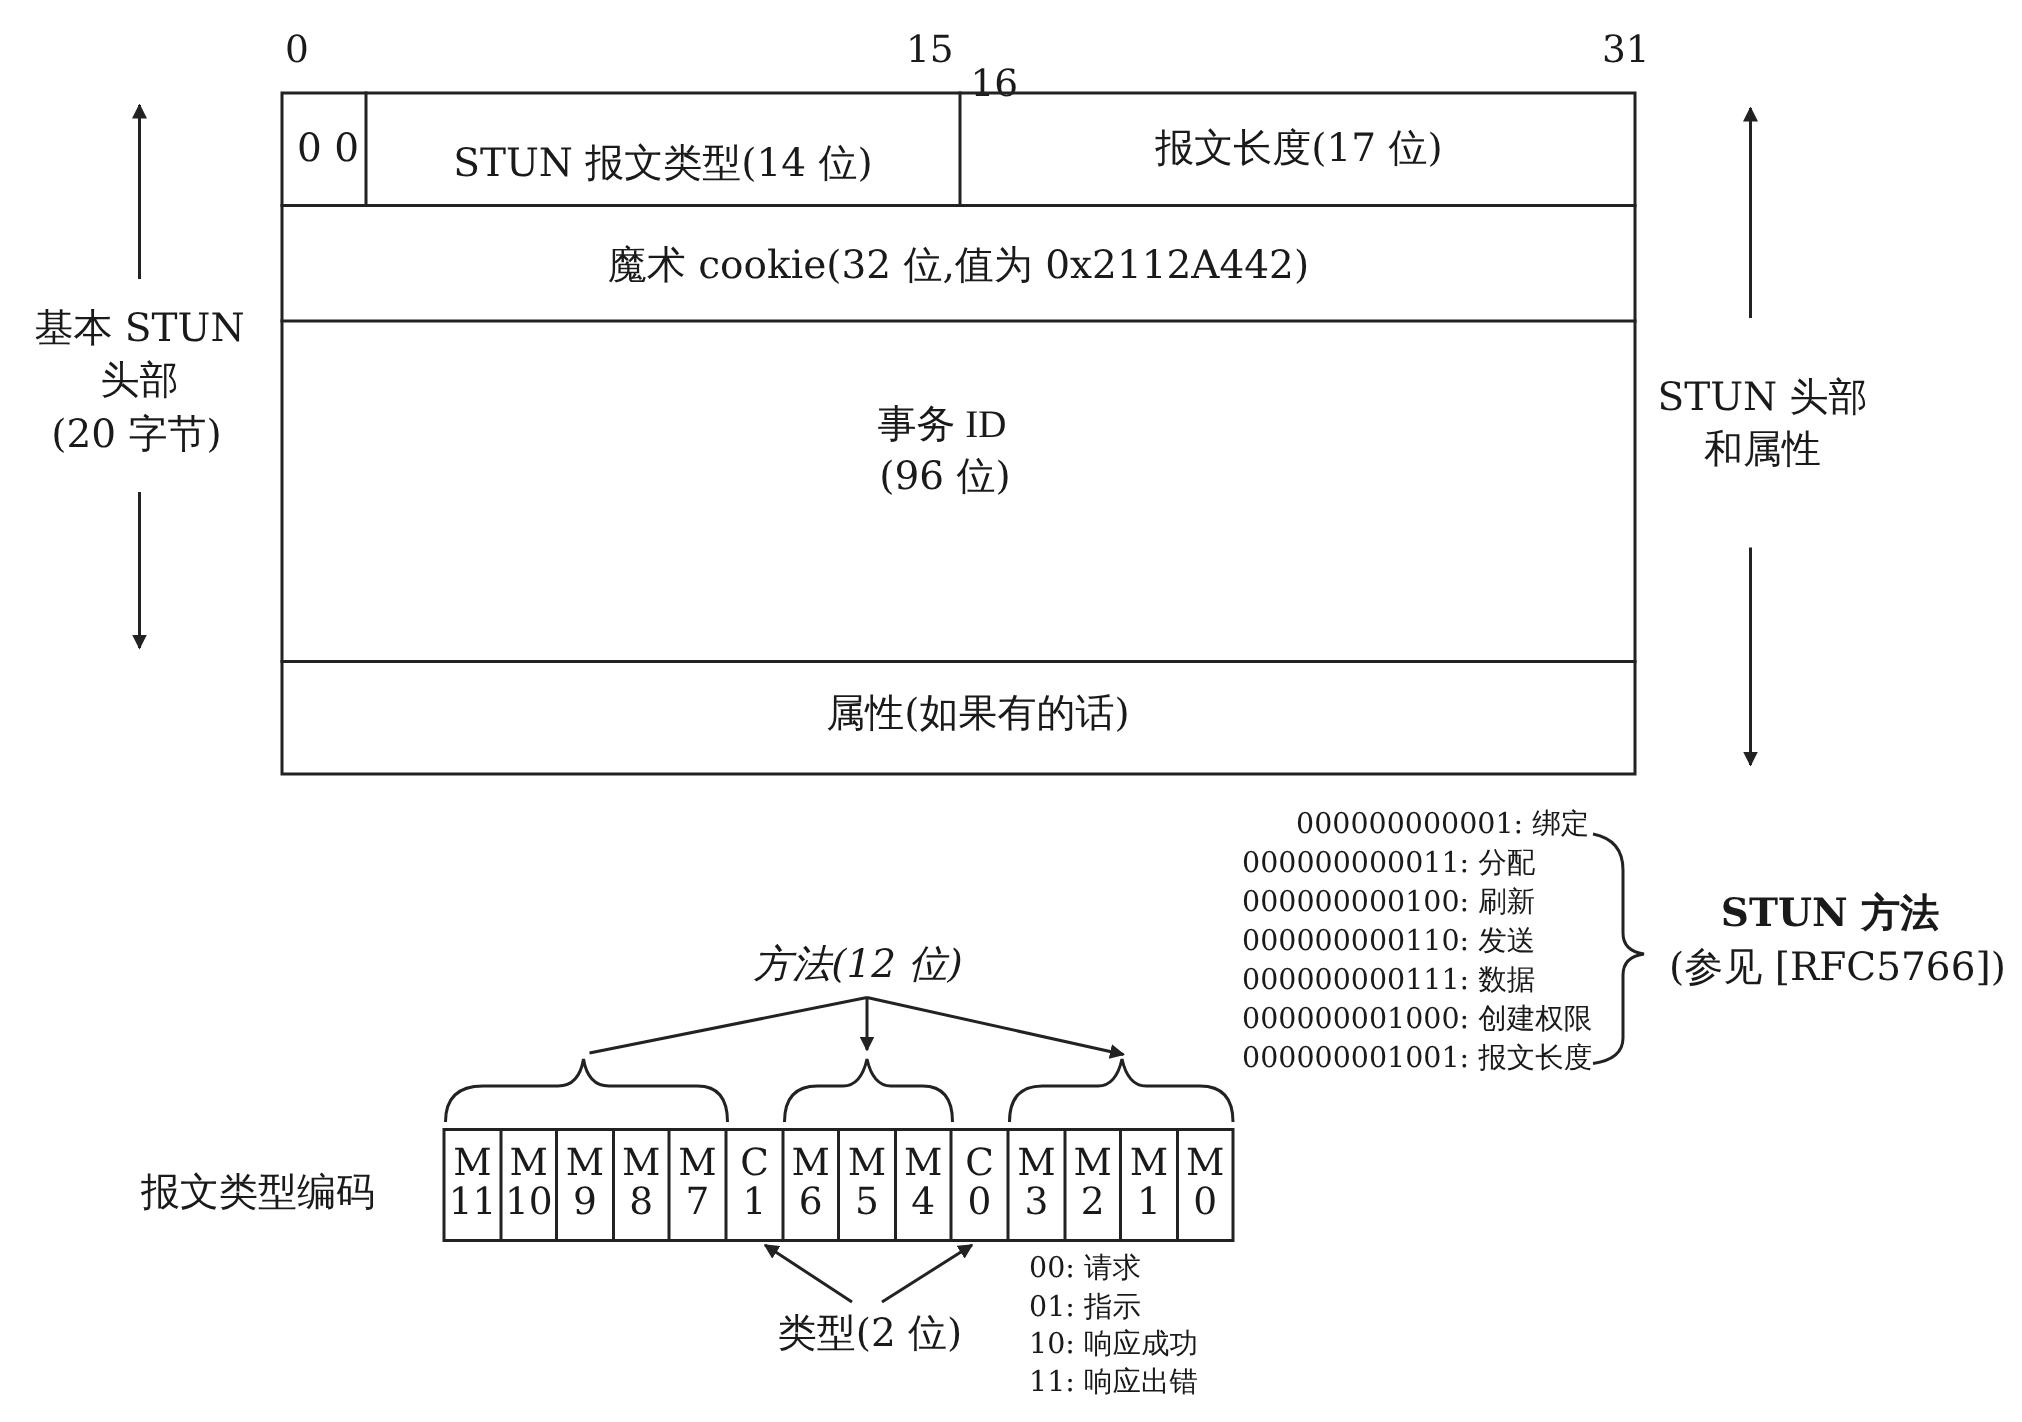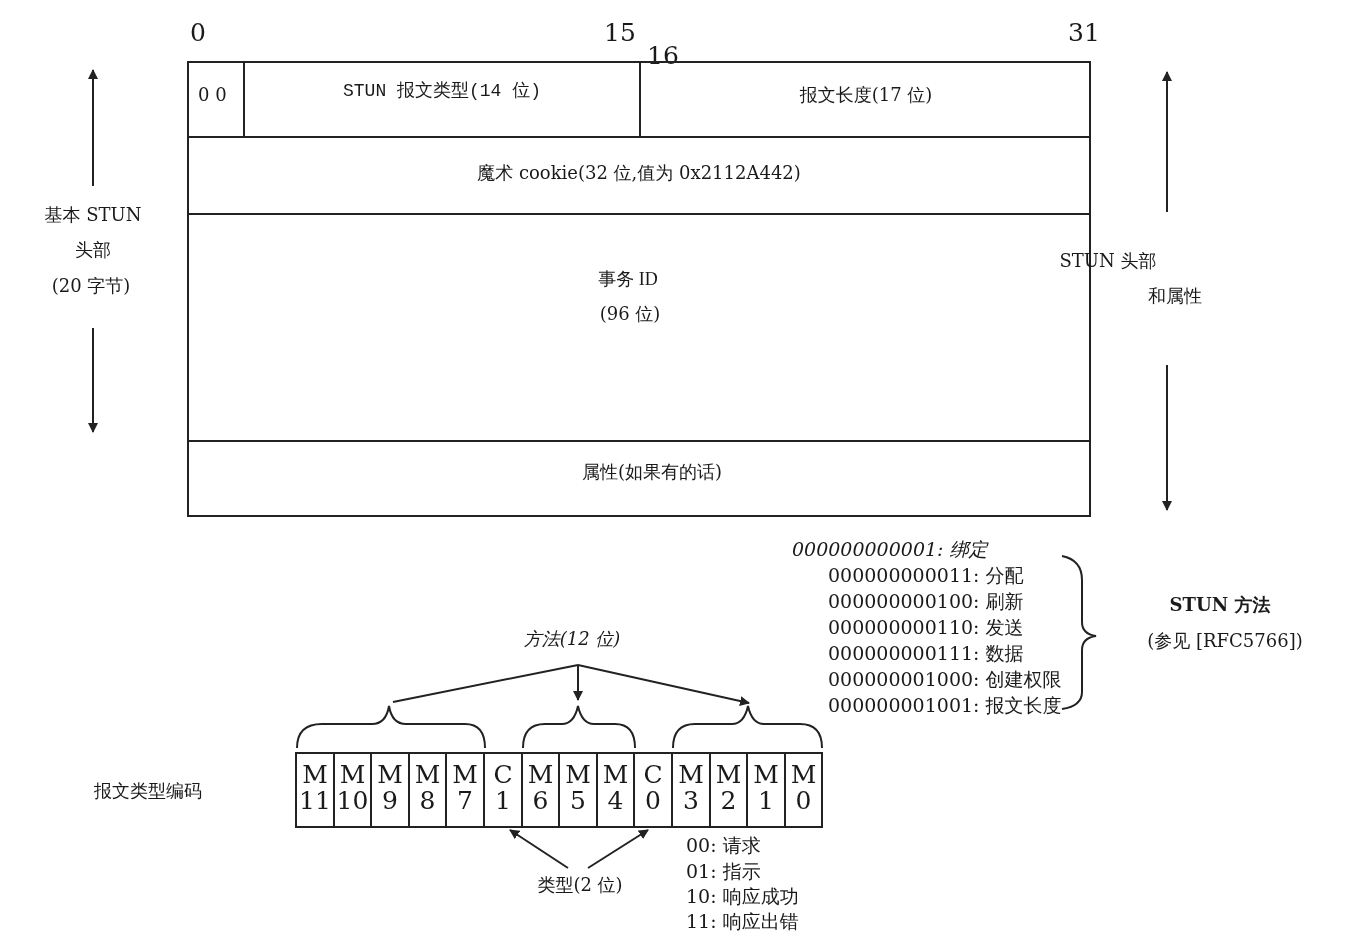--- a/index.html
+++ b/index.html
@@ -1,19 +1,19 @@
 <!DOCTYPE html>
 <html><head>
 <meta charset="utf-8">
 <style>
   html, body { margin: 0; padding: 0; background: #ffffff; }
   body { width: 1348px; height: 948px; position: relative; overflow: hidden;
          font-family: "DejaVu Serif", "Liberation Serif", serif; color: #1a1a1a; }
   .abs { position: absolute; }
-  .t { position: absolute; white-space: nowrap; font-size: 18px; line-height: 1; }
+  .t { position: absolute; white-space: nowrap; font-size: 26px; line-height: 1; }
   .center { transform: translateX(-50%); text-align: center; }
   .bitnum { font-size: 25px; }
   .box-line { position: absolute; background: #222; }
   .cell { position: absolute; box-sizing: border-box; border-right: 2px solid #222;
           text-align: center; font-size: 25px; line-height: 26px; padding-top: 8px; }
   .legend-line { position: absolute; font-size: 19px; white-space: nowrap; line-height: 1; }
   svg { position: absolute; left: 0; top: 0; }
 </style>
 </head>
 <body>
@@ -24,36 +24,36 @@
 <div class="t bitnum" style="left:1068px; top:20px;">31</div>
 
 <div class="abs" style="left:187px; top:61px; width:904px; height:456px; border:2px solid #222; box-sizing:border-box;"></div>
 <div class="box-line" style="left:187px; top:136px; width:904px; height:2px;"></div>
 <div class="box-line" style="left:187px; top:213px; width:904px; height:2px;"></div>
 <div class="box-line" style="left:187px; top:440px; width:904px; height:2px;"></div>
 <div class="box-line" style="left:243px; top:61px; width:2px; height:76px;"></div>
 <div class="box-line" style="left:639px; top:61px; width:2px; height:76px;"></div>
 
 <div class="t" style="left:198px; top:86px;">0 0</div>
-<div class="t center" style="left:442px; top:82px;font-family:Liberation Mono, monospace;">STUN 报文类型(14 位)</div>
+<div class="t center" style="left:442px; top:96px;">STUN 报文类型(14 位)</div>
 <div class="t center" style="left:866px; top:86px;">报文长度(17 位)</div>
 <div class="t center" style="left:639px; top:164px;">魔术 cookie(32 位,值为 0x2112A442)</div>
 <div class="t center" style="left:628px; top:270px;font-family:Liberation Serif, serif;">事务 ID</div>
 <div class="t center" style="left:630px; top:305px;">(96 位)</div>
 <div class="t center" style="left:652px; top:463px;">属性(如果有的话)</div>
 
 <div class="t center" style="left:93px; top:206px;">基本 STUN</div>
-<div class="t center" style="left:93px; top:241px;font-family:Liberation Serif, serif;">头部</div>
+<div class="t center" style="left:93px; top:241px;">头部</div>
 <div class="t center" style="left:91px; top:277px;">(20 字节)</div>
 
-<div class="t center" style="left:1108px; top:252px;">STUN 头部</div>
+<div class="t center" style="left:1175px; top:252px;">STUN 头部</div>
 <div class="t center" style="left:1175px; top:287px;">和属性</div>
 
 <div>
-  <div class="legend-line" style="left:792px; top:540px;font-style:italic;"><span>000000000001</span>:&nbsp;<span>绑定</span></div>
+  <div class="legend-line" style="left:864px; top:540px;"><span>000000000001</span>:&nbsp;<span>绑定</span></div>
   <div class="legend-line" style="left:828px; top:566px;"><span>000000000011</span>:&nbsp;<span>分配</span></div>
   <div class="legend-line" style="left:828px; top:592px;"><span>000000000100</span>:&nbsp;<span>刷新</span></div>
   <div class="legend-line" style="left:828px; top:618px;"><span>000000000110</span>:&nbsp;<span>发送</span></div>
   <div class="legend-line" style="left:828px; top:644px;"><span>000000000111</span>:&nbsp;<span>数据</span></div>
   <div class="legend-line" style="left:828px; top:670px;"><span>000000001000</span>:&nbsp;<span>创建权限</span></div>
   <div class="legend-line" style="left:828px; top:696px;"><span>000000001001</span>:&nbsp;<span>报文长度</span></div>
 </div>
 <div class="t center" style="left:1220px; top:596px;font-weight:bold;">STUN 方法</div>
 <div class="t center" style="left:1225px; top:632px;">(参见 [RFC5766])</div>
 

